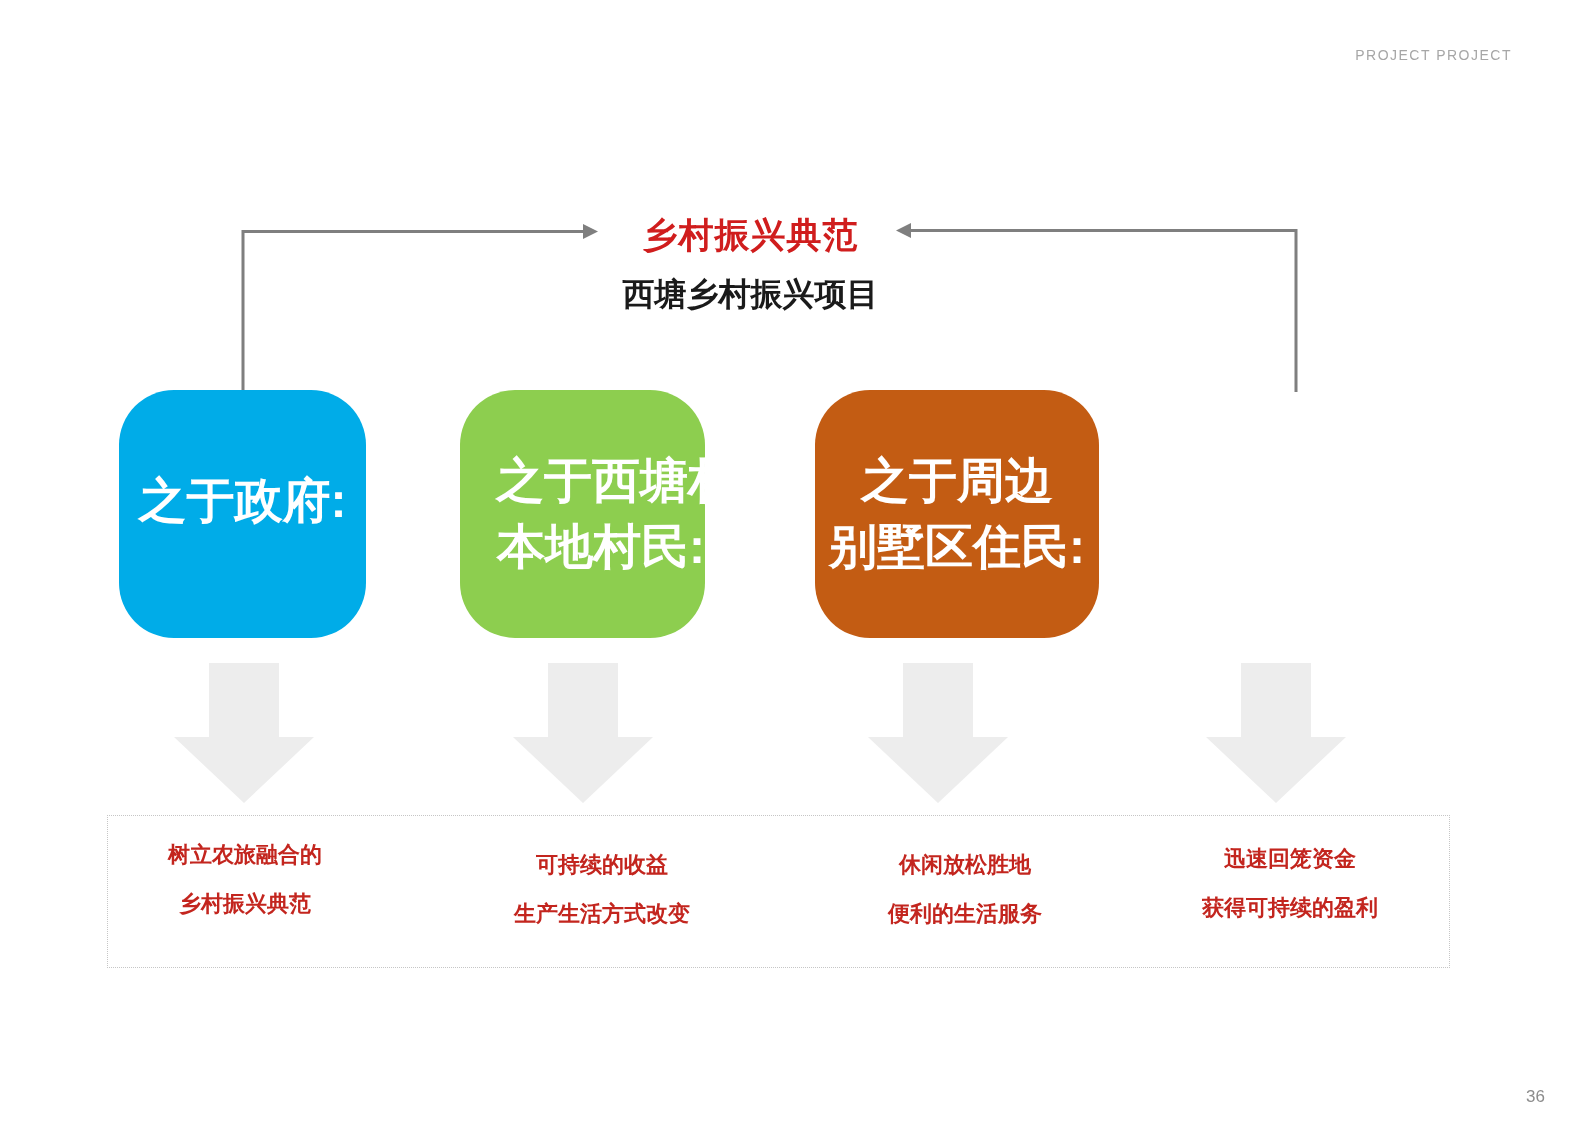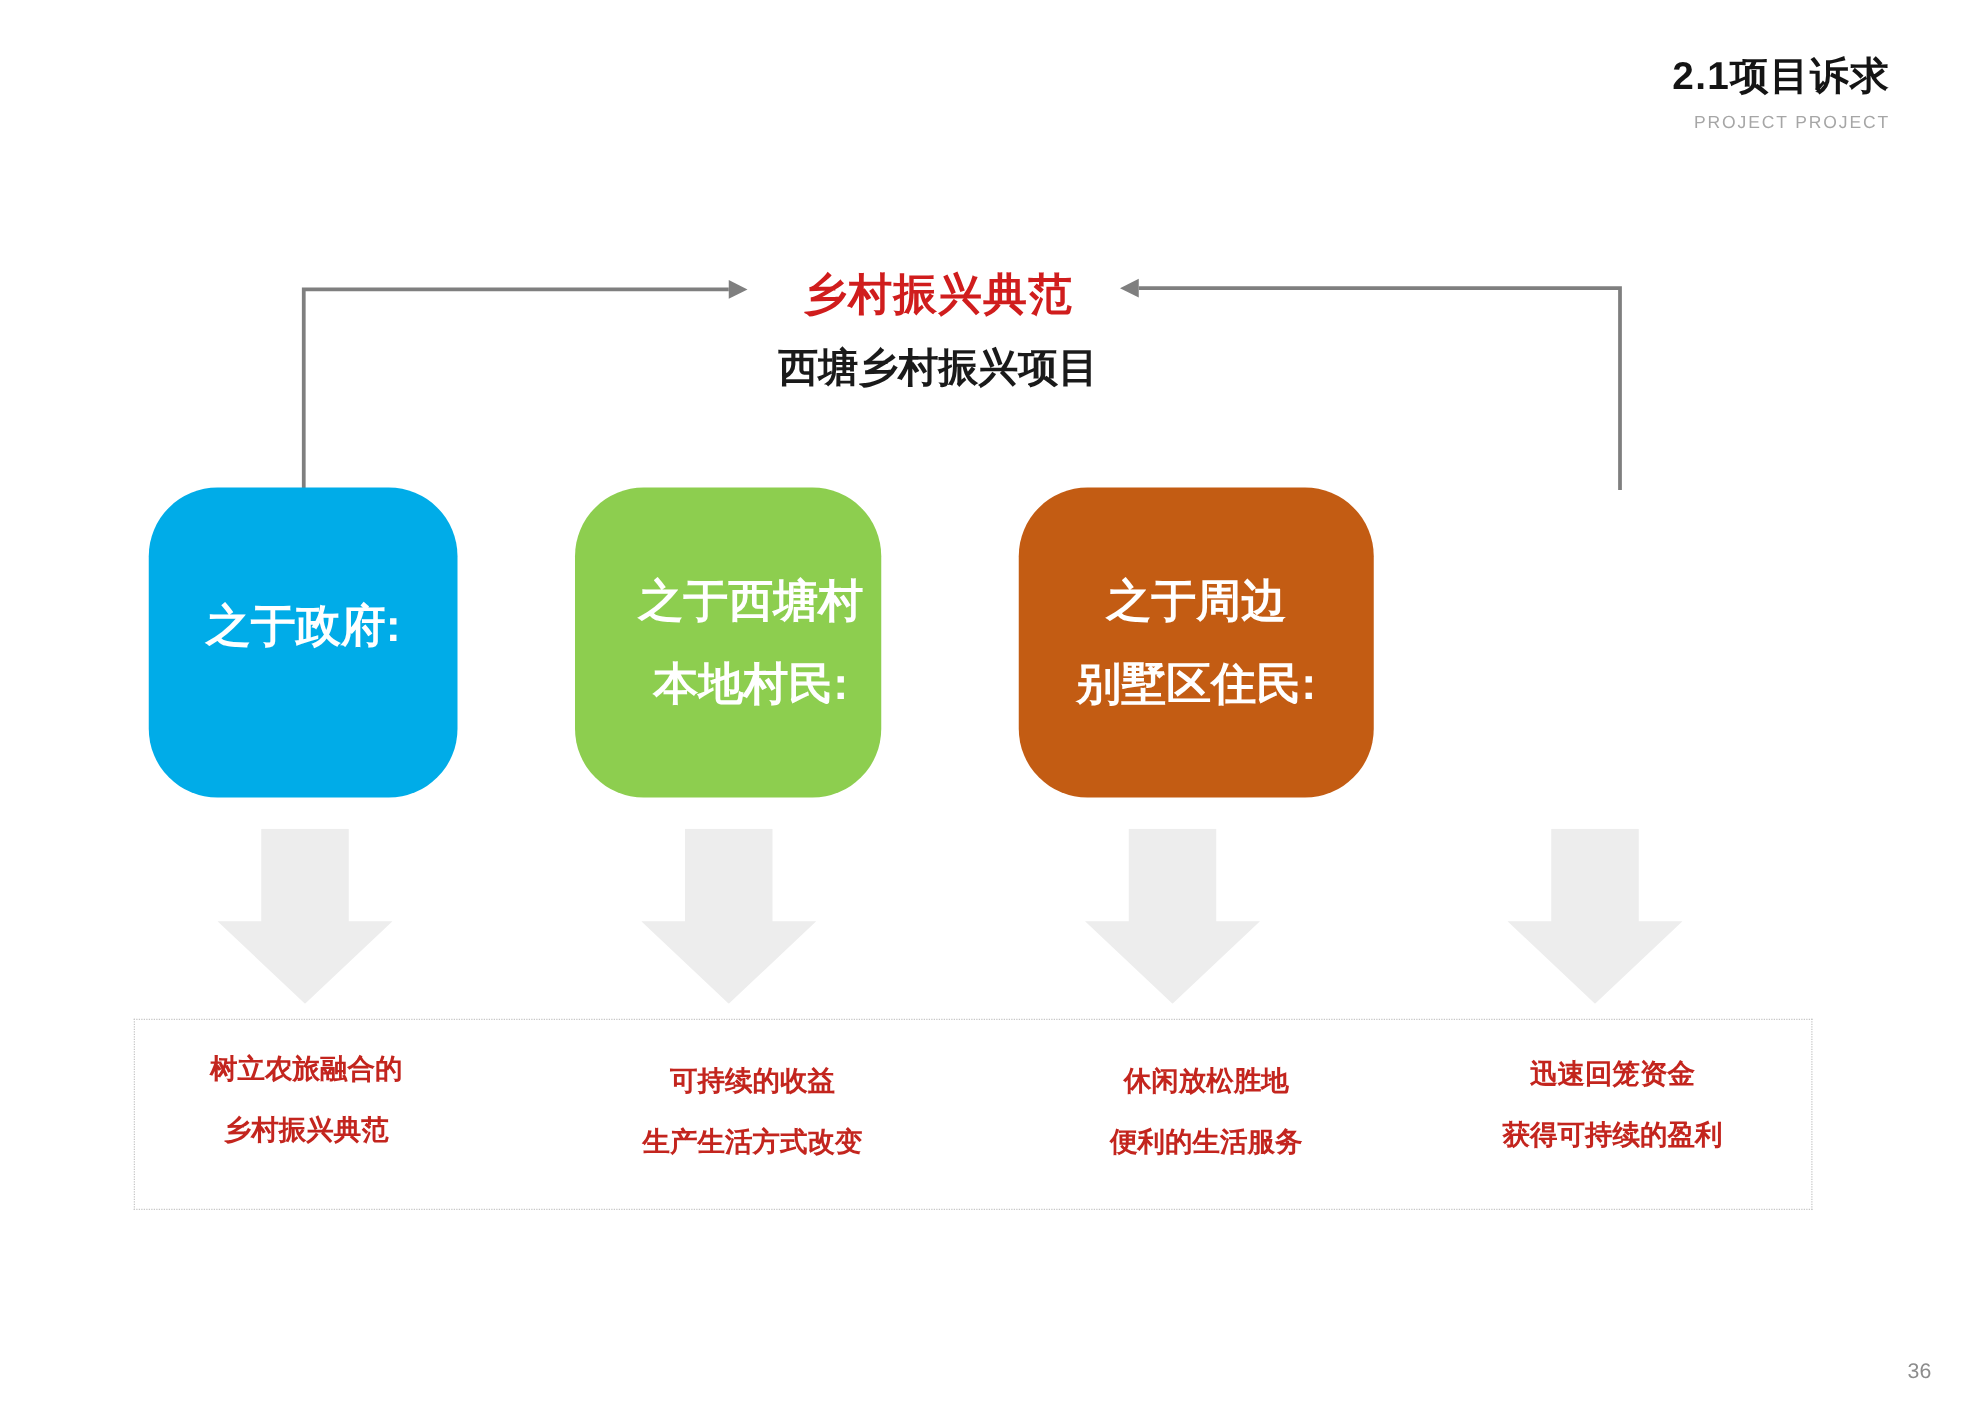--- a/index.html
+++ b/index.html
@@ -58,26 +58,26 @@
     position: absolute;
     top: 390px;
     width: 247px;
     height: 248px;
     border-radius: 55px;
     display: flex;
     flex-direction: column;
     justify-content: center;
     color: #ffffff;
     font-weight: bold;
-    font-size: 36px;
+    font-size: 48px;
     line-height: 66px;
     text-align: center;
   }
   .stake-box.b1 { left: 119px; padding-bottom: 26px; }
-  .stake-box.b2 { left: 460px; width: 245px; text-align: center; padding-left: 36px; }
+  .stake-box.b2 { left: 460px; width: 245px; text-align: right; padding-left: 36px; }
   .stake-box.b3 { left: 815px; width: 284px; }
   .stake-box.b4 { left: 1155px; width: 242px; }
   .stake-line { white-space: nowrap; }
 
   
   .down-arrow { position: absolute; top: 663px; width: 140px; height: 140px; }
   .down-arrow.a1 { left: 174px; }
   .down-arrow.a2 { left: 513px; }
   .down-arrow.a3 { left: 868px; }
   .down-arrow.a4 { left: 1206px; }
@@ -113,21 +113,20 @@
     font-size: 17px;
     color: #8c8c8c;
   }
 </style>
 </head>
 <body>
 
 <div class="slide">
 
   <div class="header">
-    <div class="header-title">2.1项目诉求</div>
     <div class="header-sub">PROJECT PROJECT</div>
   </div>
 
   <div class="center-title">
     <div class="main-title">乡村振兴典范</div>
     <div class="sub-title">西塘乡村振兴项目</div>
   </div>
 
   <svg class="connectors" viewBox="0 0 1587 1123" xmlns="http://www.w3.org/2000/svg">
     <g stroke="#7f7f7f" stroke-width="3" fill="none">

